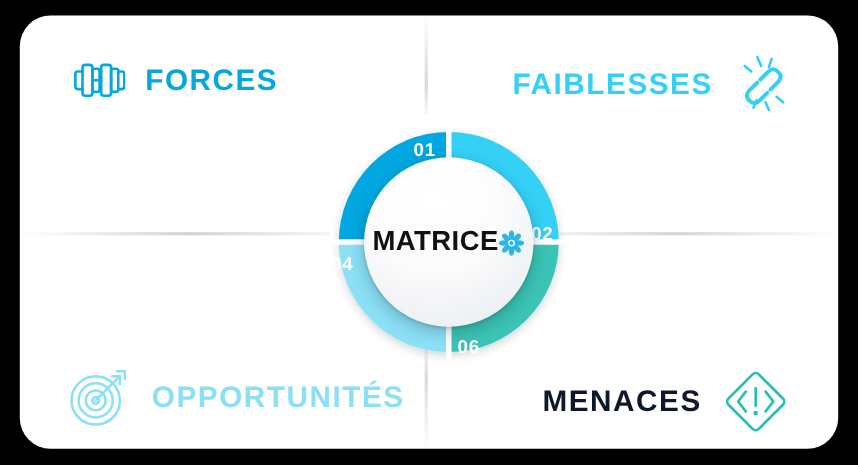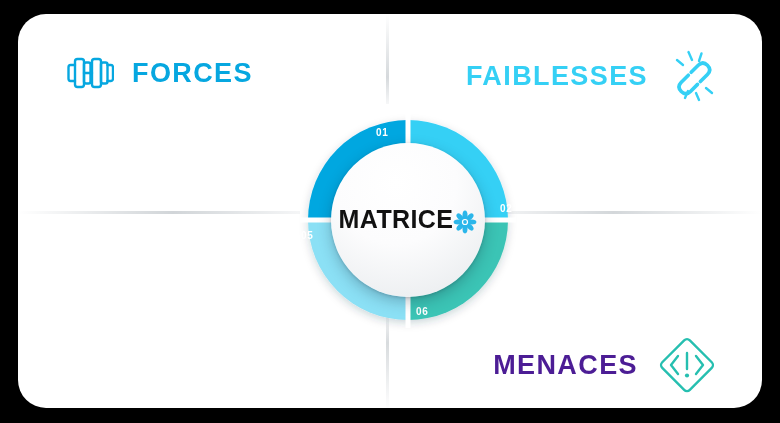--- a/index.html
+++ b/index.html
@@ -68,27 +68,27 @@
   #donut-wrap {
     position: absolute;
     left: 272px; top: 88px;
     width: 236px; height: 236px;
   }
   #donut-svg { position: absolute; left: 0; top: 0; overflow: visible; }
 
   .seg-num {
     position: absolute;
     color: #ffffff;
-    font-size: 10px;
+    font-size: 17px;
     font-weight: bold;
     letter-spacing: 0.6px;
     font-family: "Liberation Sans", sans-serif;
   }
   #num-01 { left: 86px;  top: 25px;  }
-  #num-02 { left: 210px; top: 101px; text-align: center; }
+  #num-02 { left: 193px; top: 101px; text-align: center; }
   #num-03 { left: 126px; top: 204px; }
   #num-04 { left: 11px;  top: 128px; }
 
   
   #hub {
     position: absolute;
     left: 41px; top: 41px;
     width: 154px; height: 154px;
     border-radius: 50%;
     background:
@@ -148,23 +148,37 @@
           <line x1="26" y1="12" x2="22.5" y2="4"></line>
           <line x1="33" y1="13" x2="35.5" y2="5.5"></line>
           <line x1="17" y1="17" x2="11" y2="12"></line>
           <line x1="30" y1="45" x2="33" y2="52"></line>
           <line x1="22" y1="43" x2="19" y2="50"></line>
           <line x1="40" y1="40" x2="46" y2="45"></line>
         </svg>
       </span>
     </div>
 
+    <div class="quad" id="quad-opportunites">
+      <span class="quad-icon">
+        <svg width="60" height="58" viewBox="0 0 60 58" fill="none" stroke="#8BE0F5" stroke-width="2.3" stroke-linecap="round" stroke-linejoin="round">
+          <circle cx="27" cy="32" r="22"></circle>
+          <circle cx="27" cy="32" r="15.5"></circle>
+          <circle cx="27" cy="32" r="9"></circle>
+          <circle cx="27" cy="32" r="3"></circle>
+          <line x1="27" y1="32" x2="49" y2="10"></line>
+          <path d="M42 10 L49 10 L49 17"></path>
+          <path d="M46.5 5.5 L53.5 5.5 L53.5 12.5"></path>
+        </svg>
+      </span>
+      <span class="quad-label" style="color:#8BE0F5">OPPORTUNITÉS</span>
+    </div>
 
     <div class="quad" id="quad-menaces">
-      <span class="quad-label" style="color:#4c1d95">MENACES</span>
+      <span class="quad-label" style="color:#0f172a">MENACES</span>
       <span class="quad-icon">
         <svg width="62" height="62" viewBox="0 0 62 62" fill="none" stroke="#26BFB0" stroke-width="2.4" stroke-linecap="round" stroke-linejoin="round">
           <rect x="31" y="3.5" width="39" height="39" rx="4" transform="rotate(45 31 3.5)"></rect>
           <path d="M22 22 L15 31 L22 40"></path>
           <path d="M40 22 L47 31 L40 40"></path>
           <line x1="31" y1="19" x2="31" y2="35"></line>
           <circle cx="31" cy="41.5" r="2.1" fill="#26BFB0" stroke="none"></circle>
         </svg>
       </span>
     </div>
@@ -191,21 +205,21 @@
           <line x1="118" y1="10" x2="118" y2="118"></line>
           <line x1="118" y1="118" x2="118" y2="226"></line>
           <line x1="10" y1="118" x2="118" y2="118"></line>
           <line x1="118" y1="118" x2="226" y2="118"></line>
         </g>
       </svg>
 
       <span class="seg-num" id="num-01">01</span>
       <span class="seg-num" id="num-02">02</span>
       <span class="seg-num" id="num-03">06</span>
-      <span class="seg-num" id="num-04">05</span>
+      <span class="seg-num" id="num-04">04</span>
 
       <div id="hub">
         <div id="hub-title">
           <span>MATRICE</span>
         </div>
         <span id="hub-logo">
           <svg width="24" height="24" viewBox="0 0 24 24" fill="#2BB6EA">
             <g>
               <ellipse cx="12" cy="5.2" rx="2.5" ry="4.6"></ellipse>
               <ellipse cx="12" cy="18.8" rx="2.5" ry="4.6"></ellipse>

